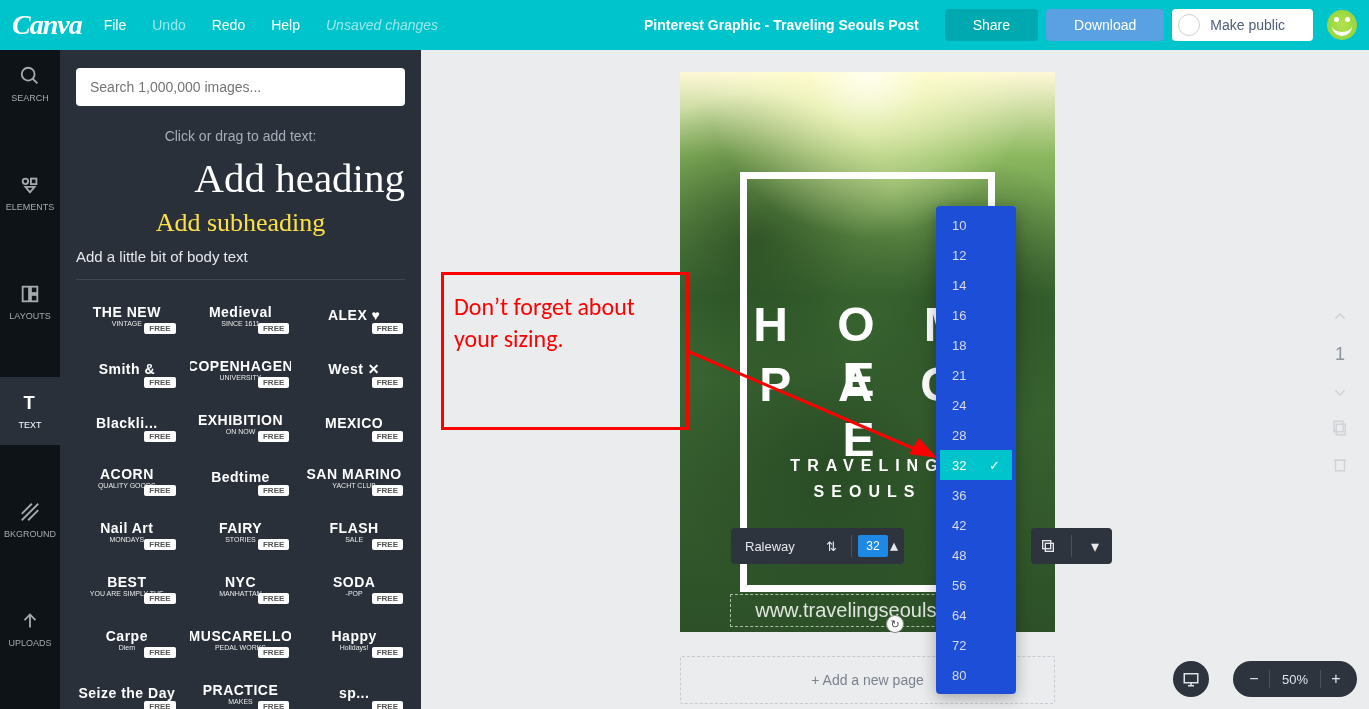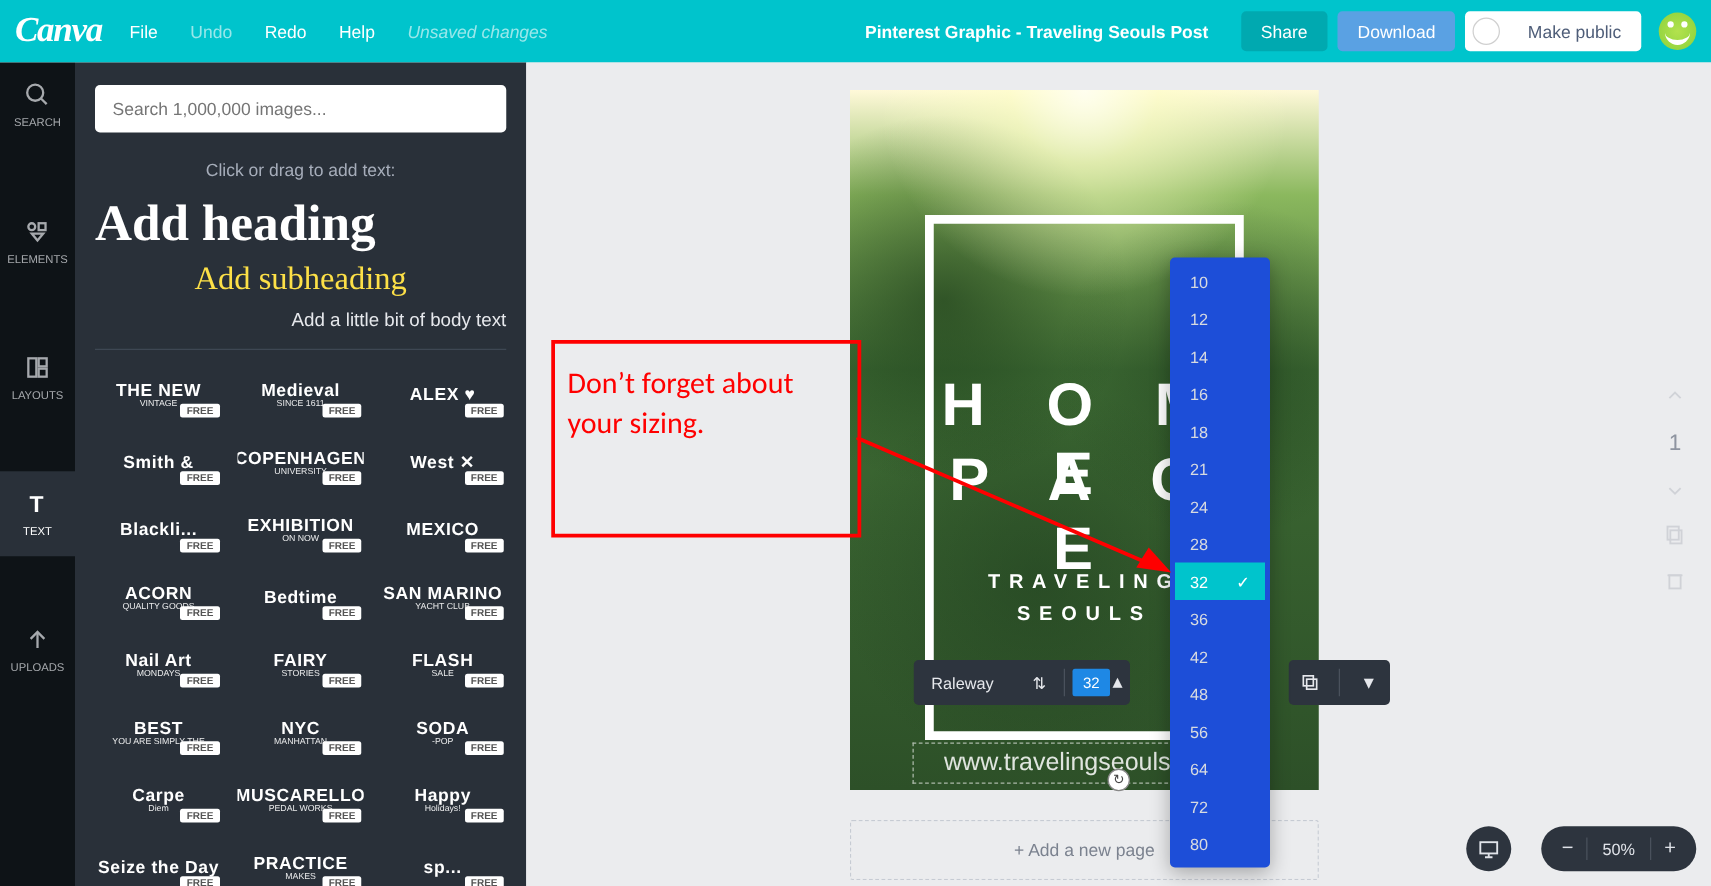--- a/index.html
+++ b/index.html
@@ -5,42 +5,42 @@
 * { margin: 0; padding: 0; box-sizing: border-box; font-family: -apple-system, BlinkMacSystemFont, "Segoe UI", Helvetica, Arial, sans-serif; }
 body { width: 1369px; height: 709px; overflow: hidden; background: #ebecee; position: relative; }
 
 
 .topbar { height: 50px; background: #00c4cc; display: flex; align-items: center; padding: 0 12px; color: #fff; }
 .logo { font-family: cursive; font-weight: 700; font-size: 28px; font-style: italic; margin-right: 22px; letter-spacing: -1px; }
 .menu-item { font-size: 14px; margin-right: 26px; cursor: pointer; }
 .menu-faded { opacity: 0.6; }
 .spacer { flex: 1; }
 .doc-title { font-size: 14px; font-weight: 600; margin-right: 18px; }
-.btn { height: 32px; padding: 0 16px; border-radius: 4px; display: flex; align-items: center; font-size: 14px; margin-left: 8px; cursor: pointer; }
+.btn { height: 32px; padding: 0 28px; border-radius: 4px; display: flex; align-items: center; font-size: 14px; margin-left: 8px; cursor: pointer; }
 .btn-share { background: #00a9b0; }
 .btn-download { background: #5aa1e3; }
-.btn-public { background: #fff; color: #4e5d78; padding-left: 6px; gap: 12px; }
+.btn-public { background: #fff; color: #4e5d78; padding-left: 6px; }
 .btn-public .circle { width: 22px; height: 22px; border-radius: 50%; background: #fff; border: 1px solid #d0d0d0; margin-right: 10px; }
 .avatar { width: 30px; height: 30px; border-radius: 50%; background: radial-gradient(circle, #b3e24e 0%, #8bd13b 100%); margin-left: 14px; position: relative; }
 .avatar::after { content:""; position:absolute; left:5px; top:12px; width:20px; height:10px; border-bottom:4px solid #fff; border-radius:0 0 20px 20px; }
 .avatar::before { content:""; position:absolute; left:7px; top:7px; width:5px; height:5px; border-radius:50%; background:#fff; box-shadow: 11px 0 0 #fff; }
 
 
 .leftnav { position: absolute; left: 0; top: 50px; width: 60px; height: 659px; background: #0e1317; display: flex; flex-direction: column; align-items: center; gap: 41px; }
 .nav-item { width: 60px; height: 68px; display: flex; flex-direction: column; align-items: center; justify-content: center; color: #a6a9ad; font-size: 9px; cursor: pointer; }
 .nav-item.active { background: #293039; color: #fff; }
 .nav-item svg { width: 22px; height: 22px; margin-bottom: 6px; }
 
 
 .sidepanel { position: absolute; left: 60px; top: 50px; width: 361px; height: 659px; background: #293039; padding: 18px 16px; overflow: hidden; }
 .search { width: 100%; height: 38px; border-radius: 4px; background: #fff; border: none; padding: 12px 14px; font-size: 14px; color: #888; }
 .hint { text-align: center; color: #a6adba; font-size: 14px; margin: 22px 0 10px; }
-.addheading { font-family: Georgia, serif; font-weight: 700; font-size: 41px; color: #fff; text-align: left; margin-bottom: 6px; cursor: pointer; }
+.addheading { font-family: Georgia, serif; font-weight: 400; font-size: 41px; color: #fff; text-align: right; margin-bottom: 6px; cursor: pointer; }
 .addsub { font-family: Georgia, serif; font-size: 26px; color: #fde047; text-align: center; margin-bottom: 10px; cursor: pointer; }
-.addbody { font-size: 15px; color: #e6e8ec; text-align: right; margin-bottom: 14px; cursor: pointer; }
+.addbody { font-size: 15px; color: #e6e8ec; text-align: left; margin-bottom: 14px; cursor: pointer; }
 .divider { height: 1px; background: #3e4753; margin-bottom: 14px; }
 .thumbs { display: grid; grid-template-columns: repeat(3, 1fr); gap: 12px; }
 .thumb { position: relative; height: 42px; color: #fff; display: flex; flex-direction: column; align-items: center; justify-content: center; cursor: pointer; overflow: hidden; }
 .thumb .l1 { font-size: 14px; font-weight: 700; letter-spacing: 0.5px; }
 .thumb .l2 { font-size: 7px; opacity: 0.9; }
 .badge { position: absolute; right: 2px; bottom: 2px; background: #fff; color: #555; font-size: 8px; font-weight: 600; padding: 1px 5px; border-radius: 2px; }
 
 
 .canvasarea { position: absolute; left: 421px; top: 50px; right: 0; bottom: 0; background: #ebecee; }
 .artboard { position: absolute; left: 259px; top: 22px; width: 375px; height: 560px; background: linear-gradient(180deg, #fff9d9 0%, #8bb85e 15%, #3d6a33 40%, #2d5028 100%); overflow: hidden; }
@@ -139,20 +139,28 @@
     <span>LAYOUTS</span>
   </div>
   <div class="nav-item active">
     <svg viewBox="0 0 24 24" fill="currentColor">
         <text x="5" y="19" font-size="20" font-family="Georgia" font-weight="bold">T</text>
       </svg>
     <span>TEXT</span>
   </div>
   <div class="nav-item">
     <svg viewBox="0 0 24 24" fill="none" stroke="currentColor" stroke-width="2">
+        <line x1="3" y1="21" x2="21" y2="3"></line>
+        <line x1="3" y1="14" x2="14" y2="3"></line>
+        <line x1="10" y1="21" x2="21" y2="10"></line>
+      </svg>
+    <span>BKGROUND</span>
+  </div>
+  <div class="nav-item">
+    <svg viewBox="0 0 24 24" fill="none" stroke="currentColor" stroke-width="2">
         <line x1="12" y1="19" x2="12" y2="5"></line>
         <polyline points="6,11 12,5 18,11"></polyline>
       </svg>
     <span>UPLOADS</span>
   </div>
 </div>
 
 <div class="sidepanel">
   <input class="search" placeholder="Search 1,000,000 images..." style="">
   <div class="hint">Click or drag to add text:</div>

